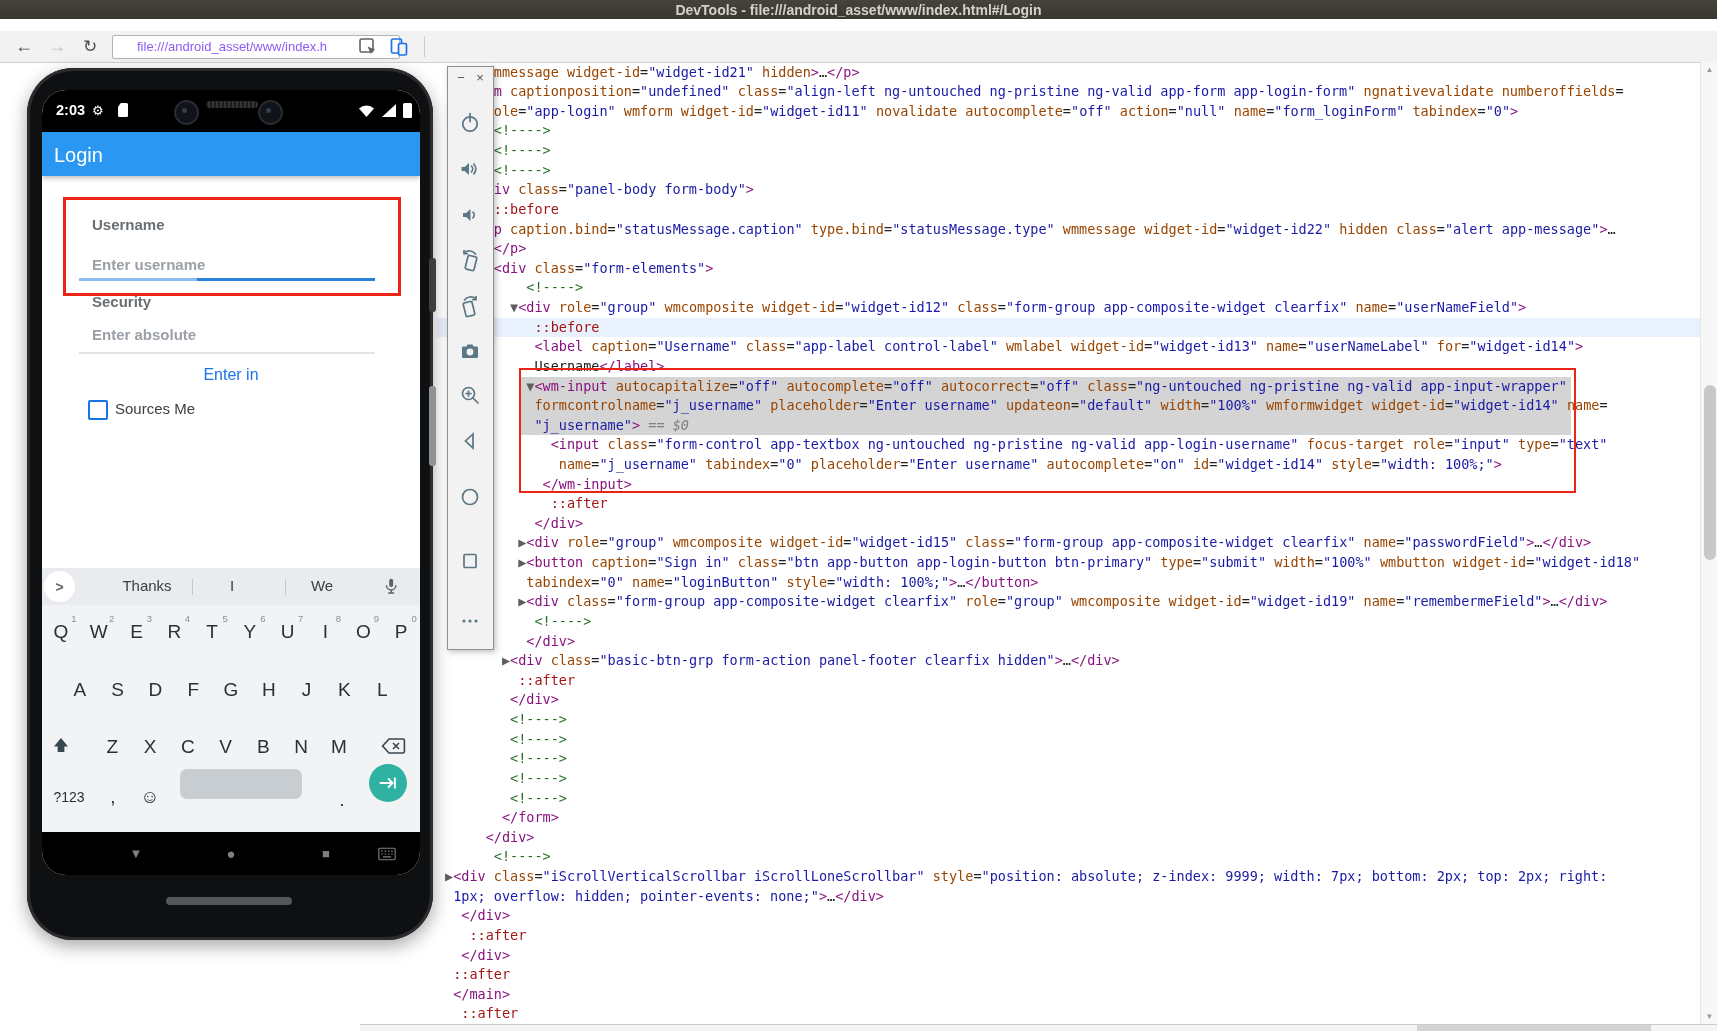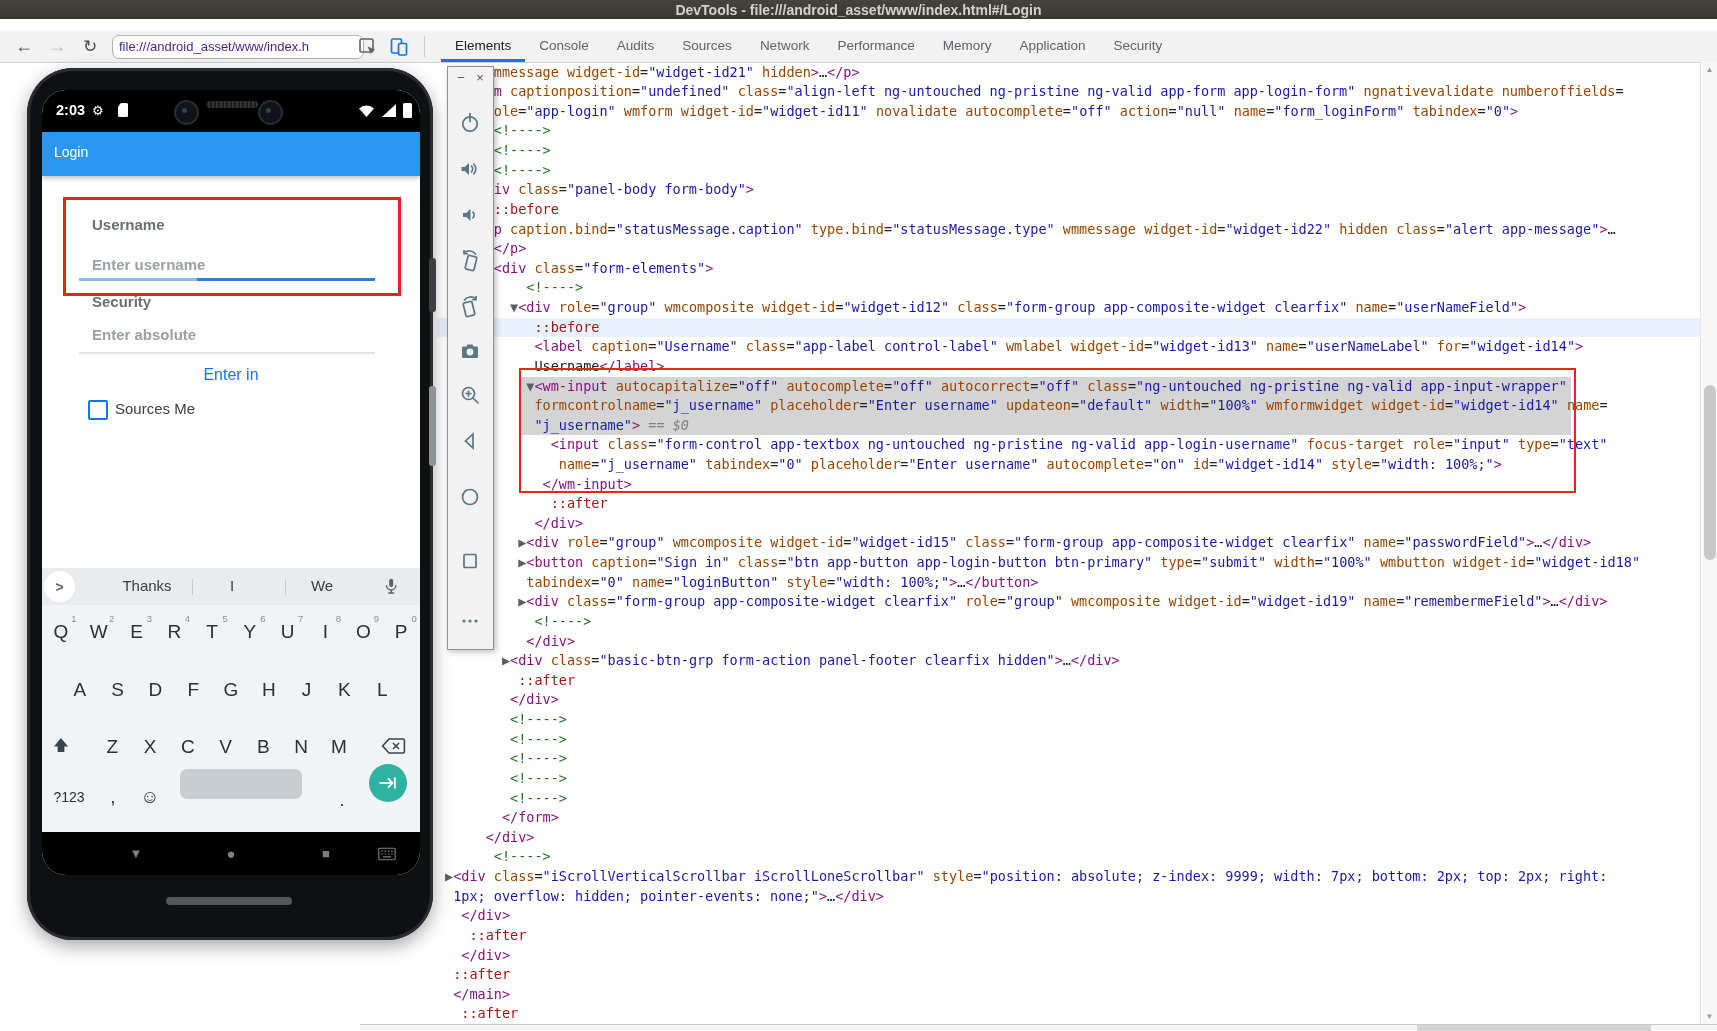--- a/index.html
+++ b/index.html
@@ -10,21 +10,21 @@
   
   .titlebar{left:0;top:0;width:1717px;height:19px;background:linear-gradient(#46423d,#3a3733);
             color:#d6d1cb;font-size:14px;font-weight:bold;display:flex;align-items:center;justify-content:center;}
 
   
   .toolbar{left:0;top:31px;width:1717px;height:31px;background:#f2f2f2;border-bottom:1px solid #d0d0d0;}
   .navbtn{position:absolute;top:0;height:31px;display:flex;align-items:center;justify-content:center;
           font-size:18px;color:#4a4a4a;width:28px;}
   .navbtn.dim{color:#b9bdc1;}
   .urlbox{position:absolute;left:112px;top:4px;width:238px;height:22px;background:#fff;border:1px solid #b3b3b3;
-          border-radius:7px;font-size:13px;color:#4c1d95;line-height:22px;padding:0 6px;white-space:nowrap;overflow:hidden;}
+          border-radius:2px;font-size:13px;color:#8b5cf6;line-height:22px;padding:0 24px;white-space:nowrap;overflow:hidden;}
   .tbicon{position:absolute;top:4px;width:24px;height:24px;}
   .tbsep{position:absolute;left:424px;top:5px;width:1px;height:21px;background:#ccc;}
   .tabs{position:absolute;left:441px;top:0;height:31px;display:flex;}
   .tab{height:28px;line-height:30px;padding:0 14px;font-size:13.5px;color:#5f6368;border-bottom:3px solid transparent;}
   .tab.active{color:#202124;border-bottom:3px solid #1a73e8;}
 
   
   .phone-frame{left:27px;top:68px;width:406px;height:872px;background:#0f1012;border-radius:46px;
                box-shadow:0 6px 18px rgba(0,0,0,.35), inset 0 0 0 3px #2b2c2f;}
   .sidebtn{background:#3c3e42;border-radius:3px;}
@@ -33,21 +33,21 @@
   .st-time{position:absolute;left:14px;top:12px;font-size:14.5px;font-weight:bold;color:#fff;}
   .st-gear{position:absolute;left:50px;top:13px;font-size:13px;color:#fff;}
   .st-sim{position:absolute;left:76px;top:13px;width:10px;height:14px;background:#fff;border-radius:1.5px;
           clip-path:polygon(0 28%,28% 0,100% 0,100% 100%,0 100%);}
   .cam{position:absolute;top:10px;width:21px;height:21px;border-radius:50%;background:#101318;border:2px solid #272c33;}
   .cam::after{content:"";position:absolute;left:6px;top:6px;width:5px;height:5px;border-radius:50%;background:#32404e;}
   .grill{position:absolute;left:164px;top:11px;width:52px;height:7px;border-radius:3.5px;background:#2b2d2f;
          background-image:repeating-linear-gradient(90deg,#1c1d1f 0 2px,#333537 2px 4px);}
   .st-batt{position:absolute;left:361px;top:13px;width:9px;height:15px;background:#fff;border-radius:1.5px;}
   .appbar{left:0;top:42px;width:378px;height:44px;background:#2a98f2;box-shadow:0 2px 5px rgba(0,0,0,.28);}
-  .appbar-title{position:absolute;left:12px;top:12px;color:#fff;font-size:14px;font-weight:500;}
+  .appbar-title{position:absolute;left:12px;top:12px;color:#fff;font-size:20px;font-weight:500;}
   .flabel{position:absolute;left:50px;font-size:15px;font-weight:bold;color:#6a6f73;}
   .fplace{position:absolute;left:50px;font-size:15px;color:#9aa0a6;font-weight:bold;}
   .uline-blue{position:absolute;left:37px;top:188px;width:296px;height:3px;
               background:linear-gradient(90deg,#8cbbf0 0 40%,#2a81d8 40% 100%);}
   .uline-gray{position:absolute;left:37px;top:262px;width:296px;height:1.5px;background:#e3e5e8;}
   .signin{position:absolute;left:0;top:276px;width:100%;text-align:center;font-size:16px;font-weight:500;color:#1a73e8;}
   .chk{position:absolute;left:46px;top:310px;width:16px;height:16px;border:2.5px solid #1a73e8;border-radius:2px;background:#fff;}
   .chk-label{position:absolute;left:73px;top:310px;font-size:15px;color:#3c4043;}
   .redbox1{left:63px;top:197px;width:332px;height:93px;border:3.5px solid #ea2517;z-index:6;}
   .sugbar{left:0;top:478px;width:378px;height:37px;background:#e9ebee;}
@@ -110,31 +110,20 @@
         <path d="M11.5 11.5l8 3.2-3.4 1.1-1.1 3.4z" fill="#5f6368"></path>
       </svg>
   </div>
   <div class="tbicon" style="left:388px;">
     <svg width="24" height="24" viewBox="0 0 24 24">
         <rect x="3.5" y="4" width="10" height="14" rx="1.5" fill="none" stroke="#1a73e8" stroke-width="1.7"></rect>
         <rect x="10.5" y="8.5" width="8" height="11.5" rx="1.5" fill="#f2f2f2" stroke="#1a73e8" stroke-width="1.7"></rect>
       </svg>
   </div>
   <div class="tbsep"></div>
-  <div class="tabs">
-      <div class="tab active">Elements</div>
-      <div class="tab">Console</div>
-      <div class="tab">Audits</div>
-      <div class="tab">Sources</div>
-      <div class="tab">Network</div>
-      <div class="tab">Performance</div>
-      <div class="tab">Memory</div>
-      <div class="tab">Application</div>
-      <div class="tab">Security</div>
-    </div>
 </div>
 
 <div id="code">
     <div class="cl" style="top: 62.6px; padding-left: 56.78px;"><span class="c-att">mmessage</span><span class="c-txt"> </span><span class="c-att">widget-id</span><span class="c-txt">=</span><span class="c-val">"widget-id21"</span><span class="c-txt"> </span><span class="c-att">hidden</span><span class="c-tag">&gt;</span><span class="c-txt">…</span><span class="c-tag">&lt;/p</span><span class="c-tag">&gt;</span></div>
     <div class="cl" style="top: 82.22px; padding-left: 24.26px;"><span class="c-tag">&lt;form</span><span class="c-txt"> </span><span class="c-att">captionposition</span><span class="c-txt">=</span><span class="c-val">"undefined"</span><span class="c-txt"> </span><span class="c-att">class</span><span class="c-txt">=</span><span class="c-val">"align-left ng-untouched ng-pristine ng-valid app-form app-login-form"</span><span class="c-txt"> </span><span class="c-att">ngnativevalidate</span><span class="c-txt"> </span><span class="c-att">numberoffields</span><span class="c-txt">=</span></div>
     <div class="cl" style="top: 101.84px; padding-left: 24.26px;"><span class="c-val">0"</span><span class="c-txt"> </span><span class="c-att">role</span><span class="c-txt">=</span><span class="c-val">"app-login"</span><span class="c-txt"> </span><span class="c-att">wmform</span><span class="c-txt"> </span><span class="c-att">widget-id</span><span class="c-txt">=</span><span class="c-val">"widget-id11"</span><span class="c-txt"> </span><span class="c-att">novalidate</span><span class="c-txt"> </span><span class="c-att">autocomplete</span><span class="c-txt">=</span><span class="c-val">"off"</span><span class="c-txt"> </span><span class="c-att">action</span><span class="c-txt">=</span><span class="c-val">"null"</span><span class="c-txt"> </span><span class="c-att">name</span><span class="c-txt">=</span><span class="c-val">"form_loginForm"</span><span class="c-txt"> </span><span class="c-att">tabindex</span><span class="c-txt">=</span><span class="c-val">"0"</span><span class="c-tag">&gt;</span></div>
     <div class="cl" style="top: 121.46px; padding-left: 56.78px;"><span class="c-com">&lt;!----&gt;</span></div>
     <div class="cl" style="top: 141.08px; padding-left: 56.78px;"><span class="c-com">&lt;!----&gt;</span></div>
     <div class="cl" style="top: 160.7px; padding-left: 56.78px;"><span class="c-com">&lt;!----&gt;</span></div>
     <div class="cl" style="top: 180.32px; padding-left: 32.39px;"><span class="c-arr">▼</span><span class="c-tag">&lt;div</span><span class="c-txt"> </span><span class="c-att">class</span><span class="c-txt">=</span><span class="c-val">"panel-body form-body"</span><span class="c-tag">&gt;</span></div>

